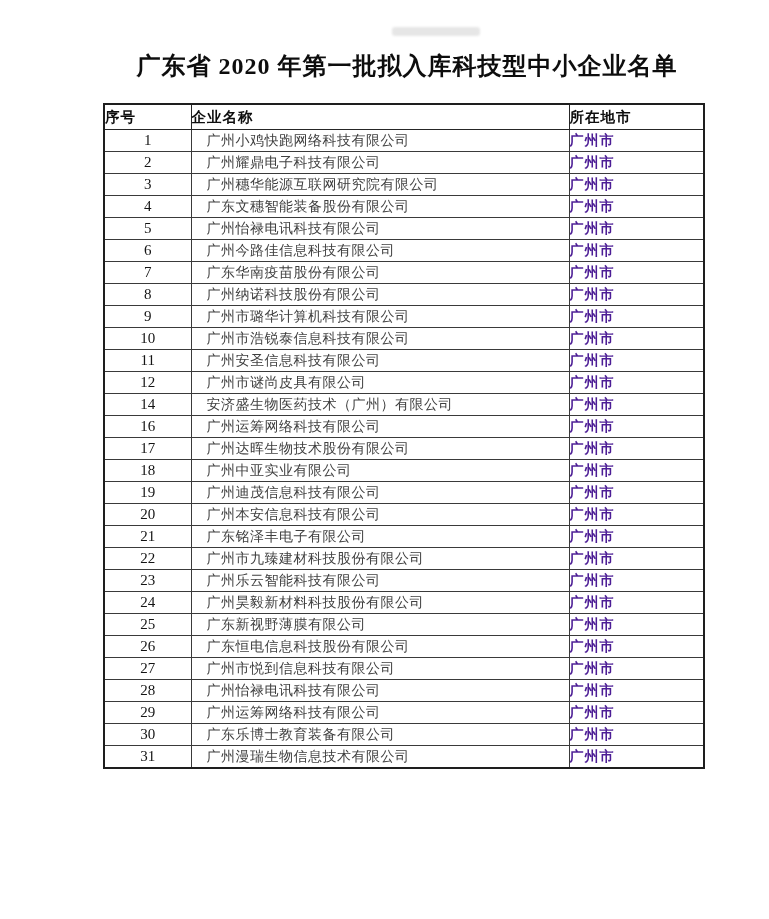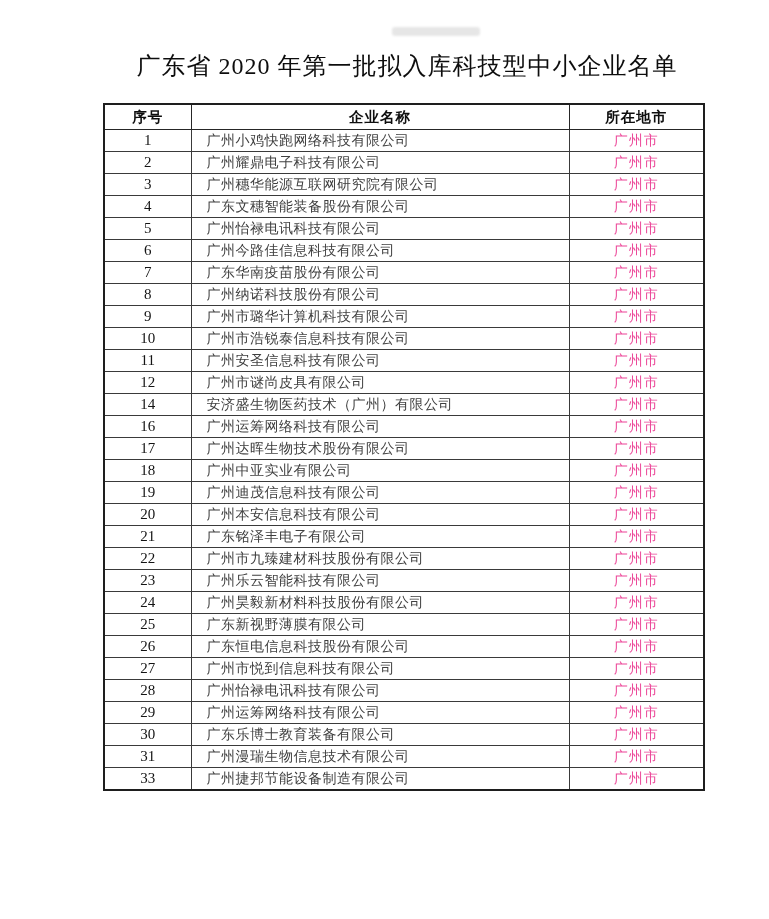--- a/index.html
+++ b/index.html
@@ -15,21 +15,21 @@
     overflow: hidden;
     font-family: "Liberation Serif", "DejaVu Serif", serif;
   }
   .doc-title {
     position: absolute;
     top: 34px;
     left: 45px;
     right: 0;
     text-align: center;
     font-size: 24px;
-    font-weight: normal;
+    font-weight: bold;
     color: #0d0d0d;
     letter-spacing: 1px;
     white-space: nowrap;
   }
   .scan-artifact {
     position: absolute;
     top: 27px;
     left: 392px;
     width: 88px;
     height: 9px;
@@ -49,21 +49,21 @@
   }
   .company-table col.c-no   { width: 87px; }
   .company-table col.c-name { width: 378px; }
   .company-table col.c-city { width: 135px; }
   .company-table th {
     border: 1px solid #262626;
     height: 24px;
     font-size: 14.5px;
     font-weight: bold;
     color: #0e0e0e;
-    text-align: center;
+    text-align: left;
     padding: 0;
     letter-spacing: 1px;
     margin-top: 6px;
   }
   .company-table td {
     border: 1px solid #3a3a3a;
     height: 21px;
     font-size: 14px;
     padding: 0;
     overflow: hidden;
@@ -74,23 +74,24 @@
     color: #141414;
     font-size: 15px;
   }
   .company-table td.name-cell {
     text-align: left;
     padding-left: 15px;
     color: #3f3f3f;
     letter-spacing: 0.5px;
   }
   .company-table td.city-cell {
-    text-align: center;
-    color: #ec4899;
+    text-align: left;
+    color: #4c1d95;
     letter-spacing: 1px;
+    font-weight: bold;
   }
 </style>
 </head>
 <body>
 
 <div class="page">
 
   <div class="scan-artifact"></div>
 
   <h1 class="doc-title">广东省 2020 年第一批拟入库科技型中小企业名单</h1>
@@ -247,21 +248,16 @@
         <tr>
           <td class="no-cell">30</td>
           <td class="name-cell">广东乐博士教育装备有限公司</td>
           <td class="city-cell">广州市</td>
         </tr>
         <tr>
           <td class="no-cell">31</td>
           <td class="name-cell">广州漫瑞生物信息技术有限公司</td>
           <td class="city-cell">广州市</td>
         </tr>
-        <tr>
-          <td class="no-cell">33</td>
-          <td class="name-cell">广州捷邦节能设备制造有限公司</td>
-          <td class="city-cell">广州市</td>
-        </tr>
       </tbody>
   </table>
 
 </div>
 
 </body></html>

